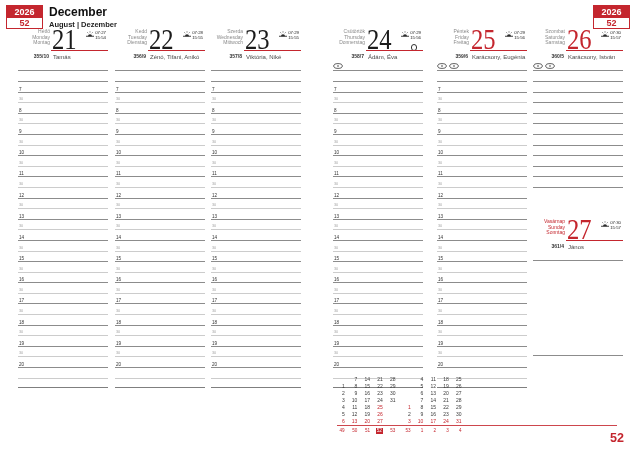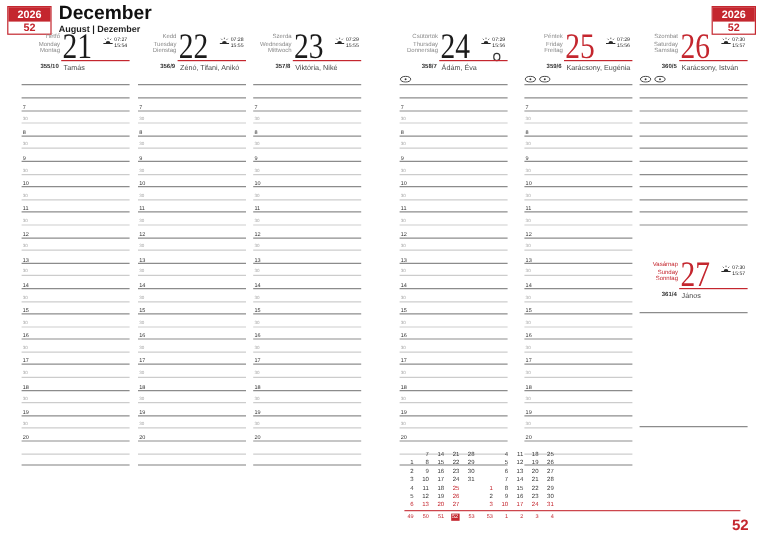--- a/index.html
+++ b/index.html
@@ -9,21 +9,21 @@
   #sheet{position:absolute;inset:0;}
 
   
   .yearbox{position:absolute;top:5px;width:37px;height:24px;border:1px solid var(--red);
            box-sizing:border-box;text-align:center;background:#fff;}
   .yearbox .y{display:block;background:var(--red);color:#fff;font-weight:bold;font-size:9px;line-height:12px;}
   .yearbox .w{display:block;color:var(--red);font-weight:bold;font-size:9px;line-height:10px;}
   #box-left{left:6px;} #box-right{left:593px;}
 
   .title{position:absolute;left:49px;top:6px;}
-  .title .t1{font-size:16px;font-weight:bold;color:#101010;line-height:12px;text-align:center;}
+  .title .t1{font-size:12px;font-weight:bold;color:#101010;line-height:12px;}
   .title .t2{font-size:7.5px;font-weight:bold;color:#1e1e1e;margin-top:2px;}
 
   
   .daycol{position:absolute;top:28px;width:90px;}
   .dhead{position:relative;height:34px;}
   .dnames{position:absolute;left:0;top:1px;width:32px;text-align:right;
           font-size:5px;line-height:5.6px;color:#8a8a8a;}
   .dnames.red{color:var(--red);}
   .dnum{position:absolute;left:34px;top:-2px;font-family:"Liberation Serif",serif;
         font-size:30px;line-height:26px;color:#1b1b1b;transform:scale(.82,1);transform-origin:left top;}

